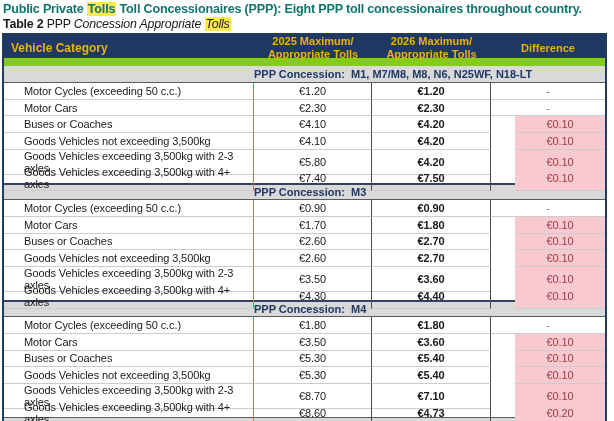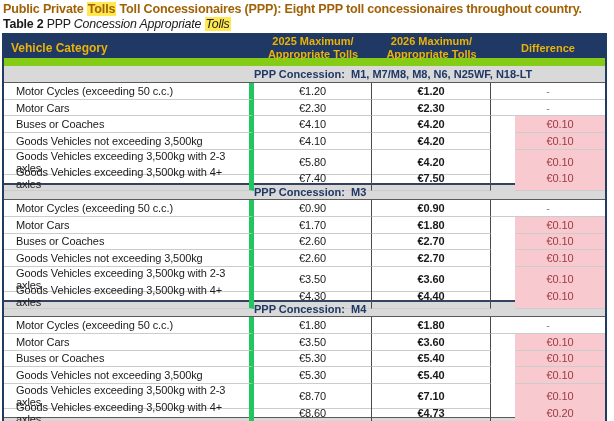--- a/index.html
+++ b/index.html
@@ -11,21 +11,21 @@
   }
   :root {
     --navy: #1F3864;
     --band-gray: #D9D9D9;
     --pink: #F8C9CE;
     --red: #9C3B42;
     --yellow: #FFE94F;
   }
   
   .titles { padding: 1px 0 0 3px; white-space: nowrap; }
-  .title-line1 { font-size: 12.6px; font-weight: bold; color: #a16207; line-height: 16px; letter-spacing: -0.2px; }
+  .title-line1 { font-size: 12.6px; font-weight: bold; color: #0f766e; line-height: 16px; letter-spacing: -0.2px; }
   .title-line2 { font-size: 12.4px; color: #1a1a1a; line-height: 15px; letter-spacing: -0.2px; }
   .hl { background: var(--yellow); padding: 0 1px; }
   .b  { font-weight: bold; }
   .i  { font-style: italic; text-align: center; }
   
   .toll-table {
     position: absolute; left: 2px; top: 33px; width: 605px;
     border: 2px solid #203A60;
     background: #fff;
   }
@@ -59,21 +59,21 @@
     white-space: pre;
   }
   .data-row { height: 16.7px; }
   .data-row .cell {
     display: flex; align-items: center;
     font-size: 11px; color: #1a1a1a;
     border-bottom: 1px solid #cccccc;
     letter-spacing: -0.1px;
   }
   .data-row:last-child .cell { border-bottom: none; }
-  .cell.cat   { padding-left: 12px; border-right: 5px solid #22c55e; }
+  .cell.cat   { padding-left: 20px; border-right: 1px solid #22c55e; }
   .cell.v25   { justify-content: center; border-right: 1px solid #4a4a4a; }
   .cell.v26   { justify-content: center; border-right: 1px solid #4a4a4a; font-weight: bold; }
   .cell.diff  { justify-content: center; }
   .cell.diff.changed { background: var(--pink); color: var(--red); margin-left: 24px; }
   .cell.diff.same    { background: #ffffff; color: #7f7f7f; }
   .bottom-strip { height: 6px; background: var(--band-gray); border-top: 1px solid #5a5a5a; }
 </style>
 </head>
 <body>
 

